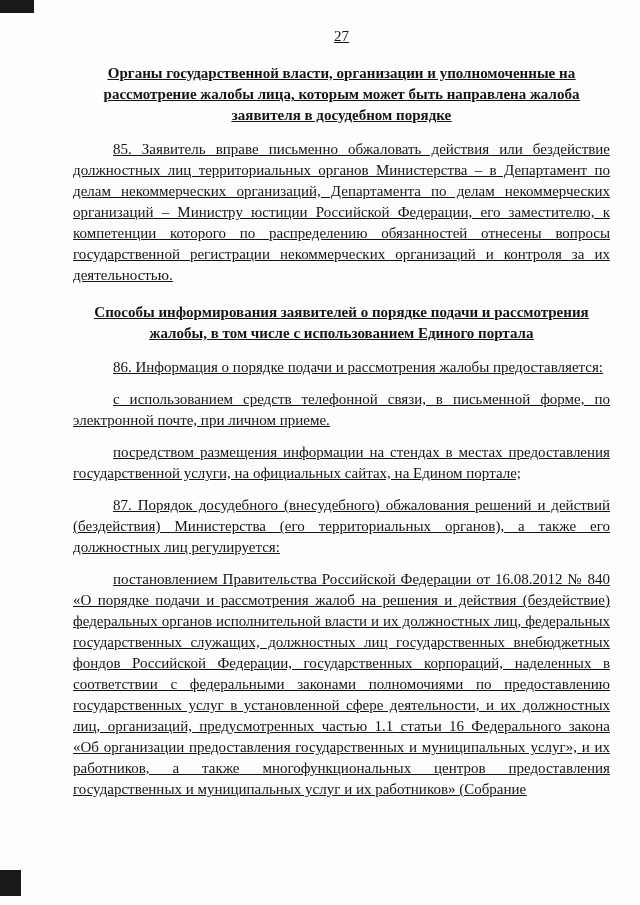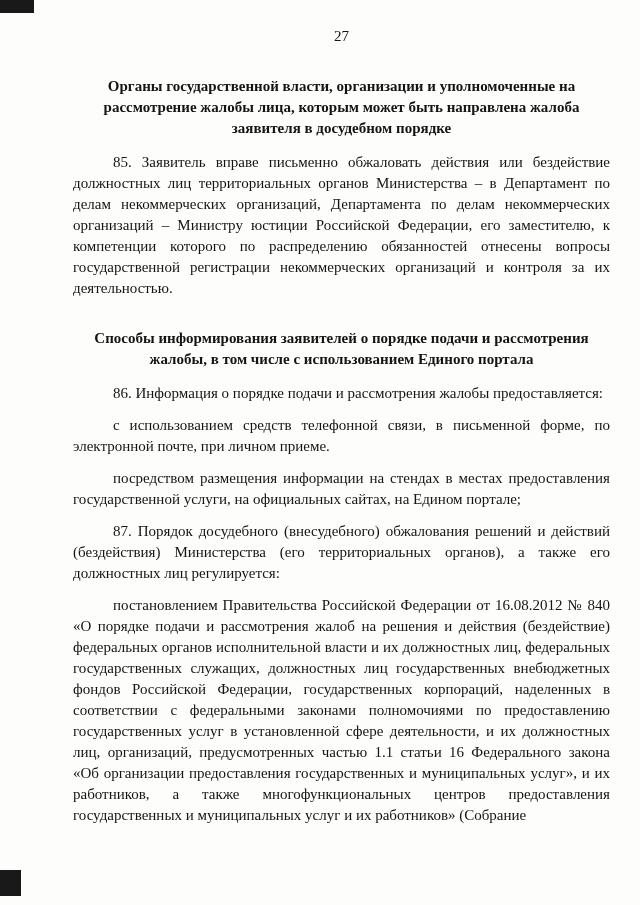--- a/index.html
+++ b/index.html
@@ -1,15 +1,15 @@
 <!DOCTYPE html>
 <html><head>
 <meta charset="utf-8">
 <style>
-  * { box-sizing: border-box; }
+  * { box-sizing: border-box; text-decoration: underline; }
   html, body { margin: 0; padding: 0; }
   body {
     width: 640px;
     height: 905px;
     background: #fdfdfc;
     font-family: "Liberation Serif", "DejaVu Serif", serif;
     font-size: 15px;
     line-height: 21px;
     color: #141414;
     position: relative;
@@ -19,21 +19,21 @@
     padding: 26px 19px 0 62px;
   }
   .page-number {
     text-align: center;
     margin: 0 0 8px 0;
   }
   .heading {
     font-size: 15px;
     font-weight: bold;
     text-align: center;
-    margin: 29px 6px 13px 6px;
+    margin: 16px 6px 13px 6px;
   }
   .para {
     text-align: justify;
     text-indent: 40px;
     margin: 11px;
   }
   .scan-mark {
     position: absolute;
     background: #191919;
   }

